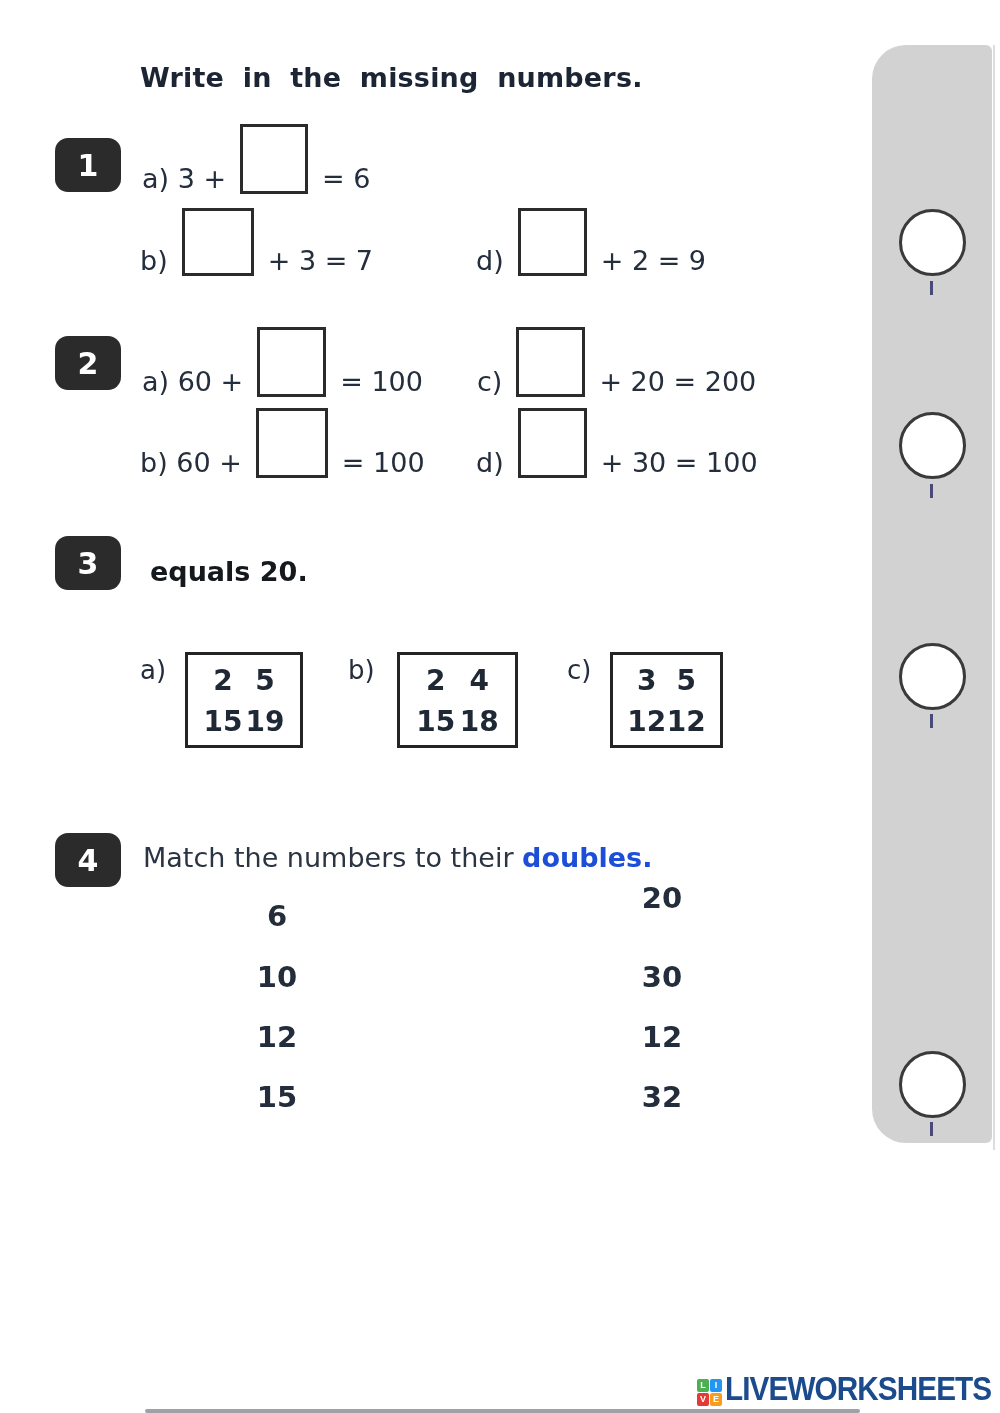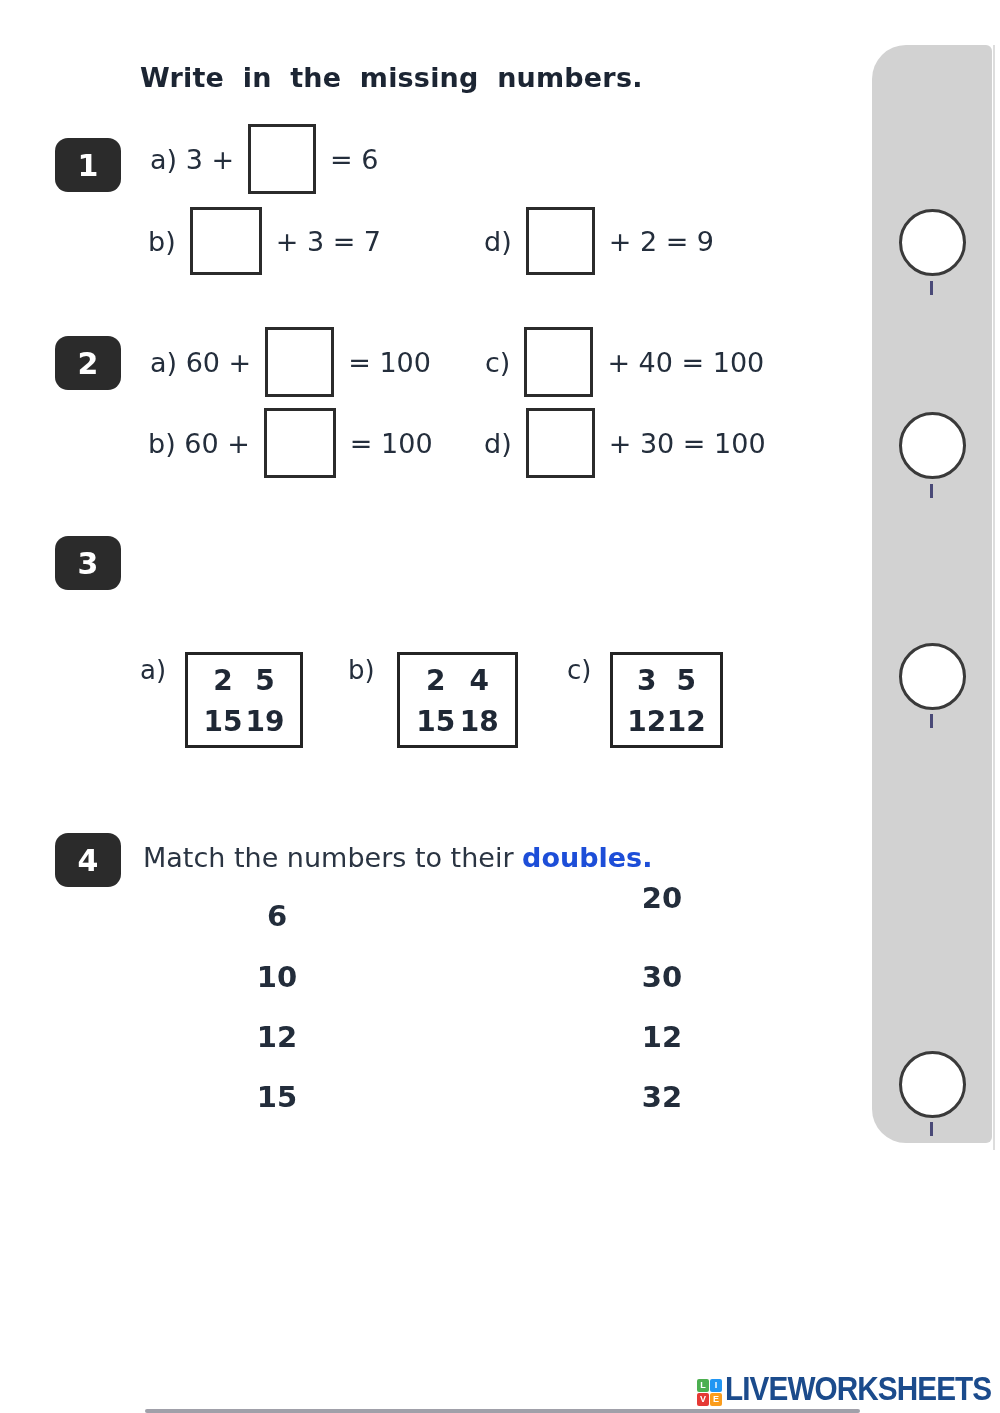--- a/index.html
+++ b/index.html
@@ -11,22 +11,22 @@
   .main-title {
     position:absolute; left:140px; top:62px; font-size:27px; font-weight:700;
     color:#1c2533; word-spacing:9px; letter-spacing:0.2px;
   }
   .badge {
     position:absolute; width:66px; height:54px; background:#2b2b2b;
     border-radius:13px; color:#ffffff; display:flex; align-items:center;
     justify-content:center; font-size:30px; font-weight:700;
   }
   .eq-row {
-    position:absolute; display:flex; align-items:center; gap:14px;
-    font-size:27px; font-weight:500; color:#242e3c; height:70px; white-space:nowrap;margin-left:8px;
+    position:absolute; display:flex; align-items:flex-end; gap:14px;
+    font-size:27px; font-weight:500; color:#242e3c; height:70px; white-space:nowrap;
   }
   .answer-box {
     width:69px; height:70px; border:3px solid #2b2b2b; background:#ffffff;
   }
   .q3-prompt {
     position:absolute; left:150px; top:549px; font-size:27px; font-weight:700;
     color:#15181c; line-height:45px;
   }
   .bond-label, .q4-prompt { font-size:26px; color:#242e3c; }
   .bond-label { position:absolute; top:652px; }
@@ -106,37 +106,38 @@
     <span>2</span>
   </div>
   <div class="eq-row" style="left:142px; top:327px;">
     <span>a) 60 +</span>
     <div class="answer-box"></div>
     <span>= 100</span>
   </div>
   <div class="eq-row" style="left:477px; top:327px;">
     <span>c)</span>
     <div class="answer-box"></div>
-    <span>+ 40 = 100</span>
+    <span>+ 20 = 200</span>
   </div>
   <div class="eq-row" style="left:140px; top:408px;">
     <span>b) 60 +</span>
     <div class="answer-box" style="width:72px;"></div>
     <span>= 100</span>
   </div>
   <div class="eq-row" style="left:476px; top:408px;">
     <span>d)</span>
     <div class="answer-box"></div>
     <span>+ 30 = 100</span>
   </div>
 
   <div class="badge" style="left:55px; top:536px;">
     <span>3</span>
   </div>
   <div class="q3-prompt">
+    <div>equals 20.</div>
   </div>
 
   <span class="bond-label" style="left:140px; top:655px;">a)</span>
   <div class="bond-box" style="left:185px;">
     <span>2</span>
     <span>5</span>
     <span>15</span>
     <span>19</span>
   </div>
 

